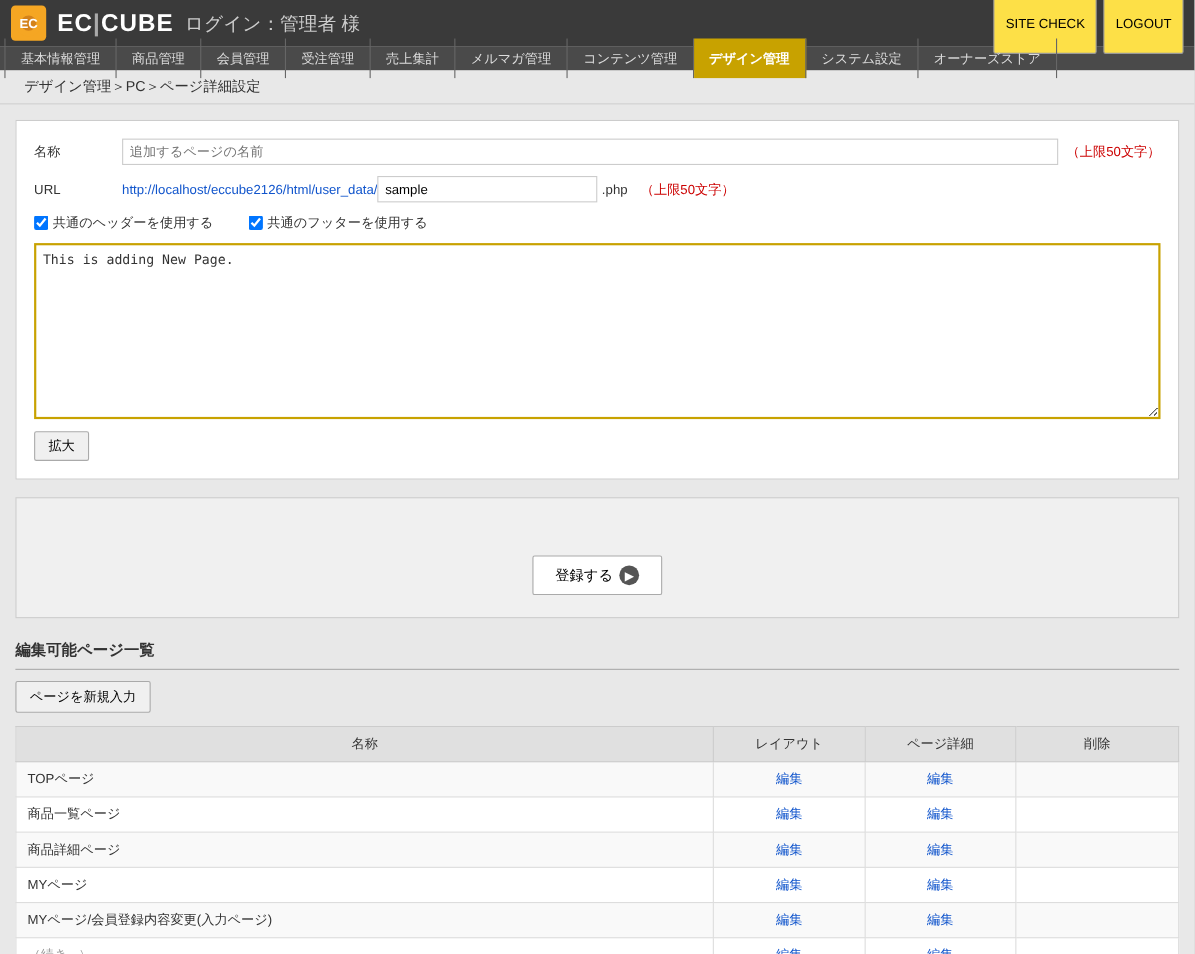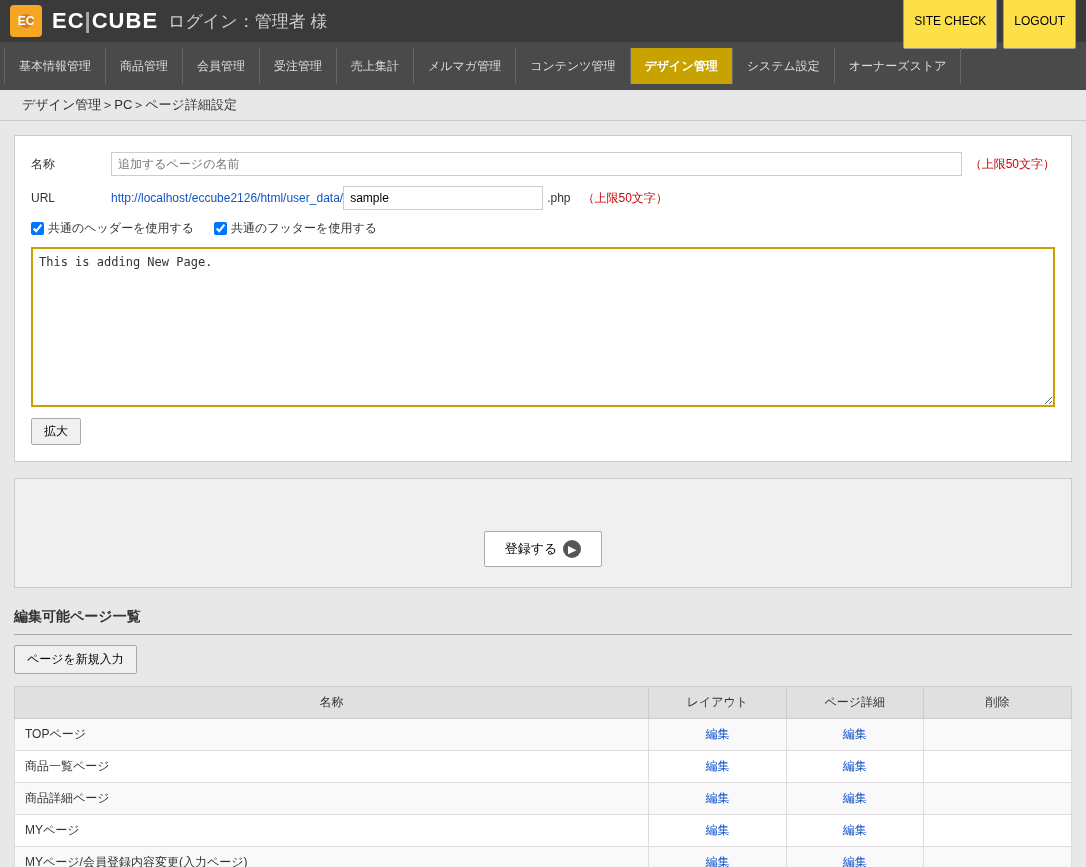--- a/index.html
+++ b/index.html
@@ -9,21 +9,21 @@
     .header { background: #3a3a3a; height: 42px; display: flex; align-items: center; padding: 0 10px; justify-content: space-between; }
     .header-logo { display: flex; align-items: center; gap: 10px; }
     .logo-box { background: #f5a623; border-radius: 4px; width: 32px; height: 32px; display: flex; align-items: center; justify-content: center; font-weight: bold; font-size: 16px; color: white; }
     .logo-text { color: white; font-size: 20px; font-weight: bold; letter-spacing: 1px; }
     .logo-text span { color: #ccc; }
     .header-user { color: #ccc; font-size: 17px; }
     .header-buttons { display: flex; gap: 6px; }
     .header-btn { background: #fde047; border: 1px solid #999; padding: 20px 10px; font-size: 12px; cursor: pointer; border-radius: 2px; }
 
     
-    .nav { background: #4a4a4a; display: flex; align-items: center; height: 48px; padding: 0 4px; }
+    .nav { background: #4a4a4a; display: flex; align-items: center; height: 22px; padding: 0 4px; }
     .nav-item { color: #ddd; padding: 0 14px; height: 36px; display: flex; align-items: center; font-size: 12px; cursor: pointer; border-right: 1px solid #666; }
     .nav-item:first-child { border-left: 1px solid #666; }
     .nav-item.active { background: #c8a200; color: #fff; font-weight: bold; }
 
     
     .breadcrumb-bar { background: #e8e8e8; border-bottom: 1px solid #ccc; padding: 6px 22px; font-size: 13px; color: #333; }
 
     
     .content { background: #e8e8e8; padding: 14px; }
 
@@ -31,21 +31,21 @@
     .form-panel { background: white; border: 1px solid #ccc; padding: 16px; margin-bottom: 16px; }
     .form-row { display: flex; align-items: center; margin-bottom: 10px; }
     .form-label { width: 80px; font-size: 12px; color: #333; flex-shrink: 0; }
     .form-field { flex: 1; }
     .form-input { width: 100%; border: 1px solid #ccc; padding: 4px 6px; font-size: 12px; color: #333; }
     .hint-text { color: #cc0000; font-size: 12px; margin-left: 8px; flex-shrink: 0; }
     .url-row { display: flex; align-items: center; }
     .url-prefix { color: #1155cc; font-size: 12px; flex-shrink: 0; }
     .url-input { border: 1px solid #ccc; padding: 4px 6px; font-size: 12px; width: 200px; }
     .url-suffix { font-size: 12px; color: #333; margin: 0 4px; }
-    .checkbox-row { display: flex; gap: 20px; margin-bottom: 10px; font-size: 12px; align-items: flex-end; }
+    .checkbox-row { display: flex; gap: 32px; margin-bottom: 10px; font-size: 12px; align-items: flex-end; }
     .checkbox-row label { display: flex; align-items: center; gap: 4px; cursor: pointer; }
     .editor-textarea { width: 100%; height: 160px; border: 2px solid #c8a200; padding: 6px; font-size: 12px; resize: vertical; font-family: monospace; color: #333; }
     .expand-btn { margin-top: 8px; background: #f0f0f0; border: 1px solid #aaa; padding: 4px 12px; font-size: 12px; cursor: pointer; border-radius: 2px; }
 
     
     .register-area { background: #f0f0f0; border: 1px solid #ccc; padding: 20px; display: flex; justify-content: center; align-items: center; margin-bottom: 20px; }
     .register-btn { background: white; border: 1px solid #aaa; padding: 8px 20px; font-size: 13px; cursor: pointer; display: flex; align-items: center; gap: 6px; border-radius: 2px; margin-top: 32px; }
     .register-btn .arrow-icon { width: 18px; height: 18px; background: #555; border-radius: 50%; color: white; display: flex; align-items: center; justify-content: center; font-size: 11px; }
 
     

